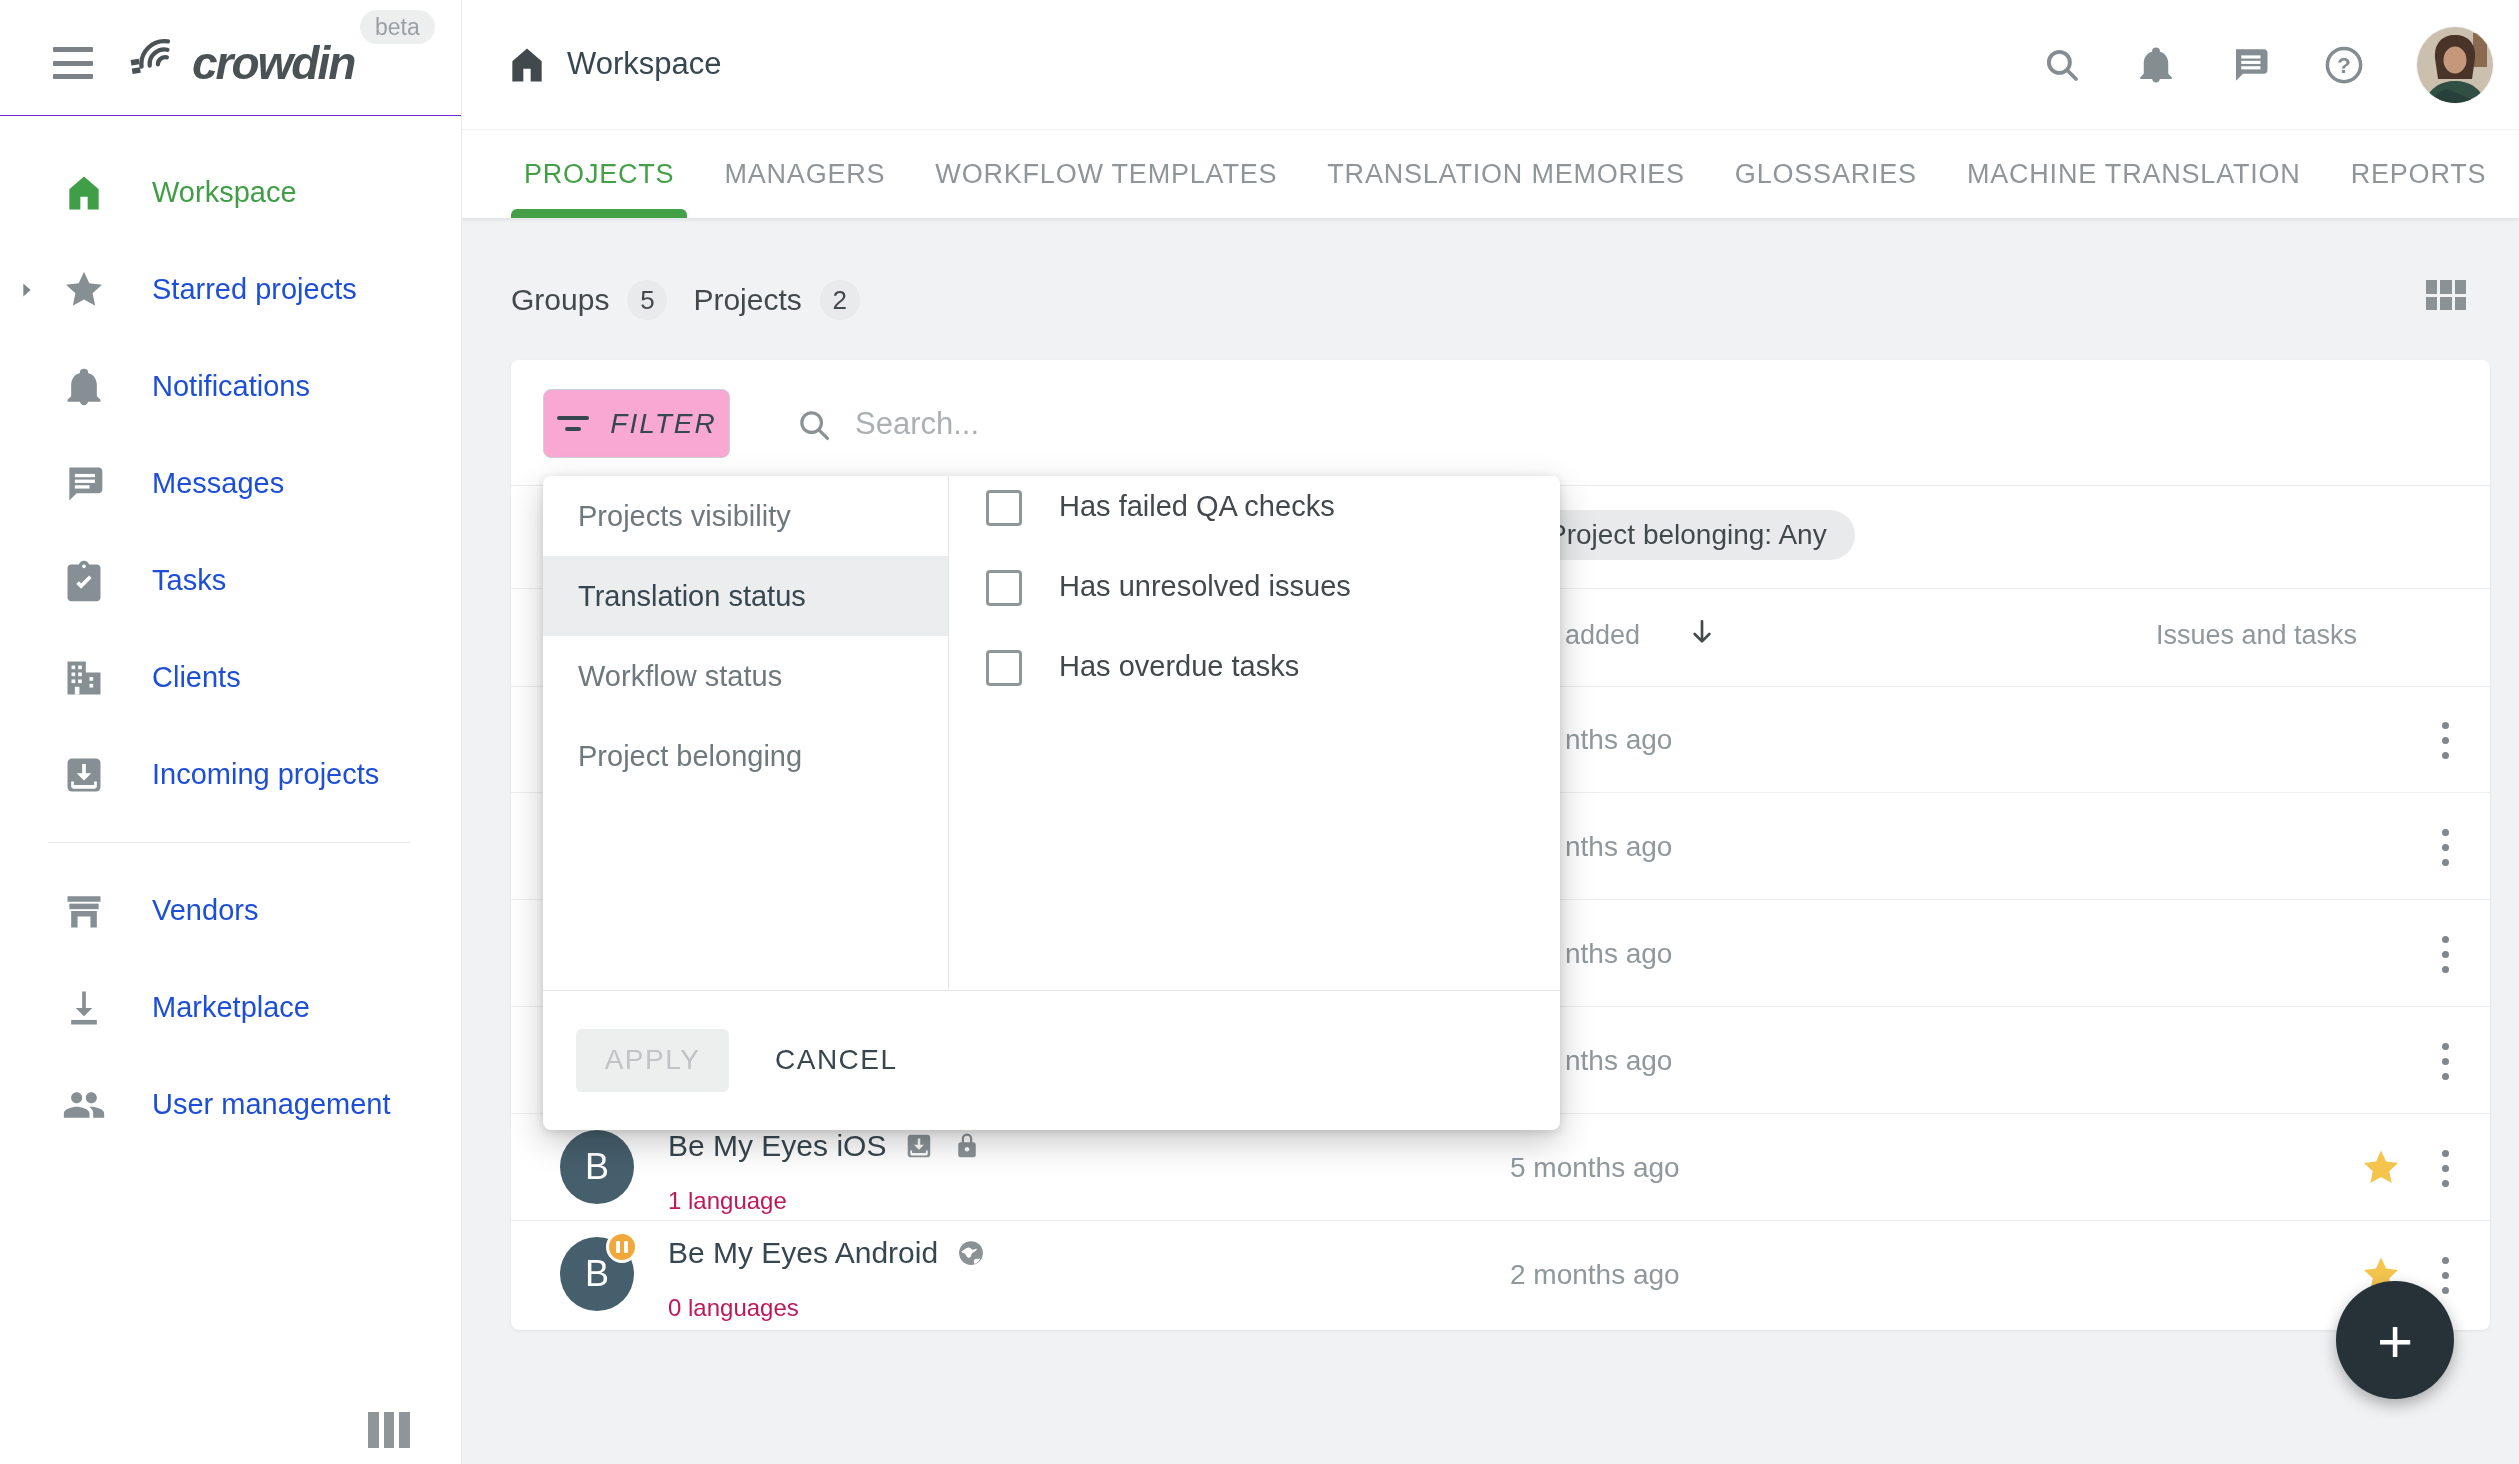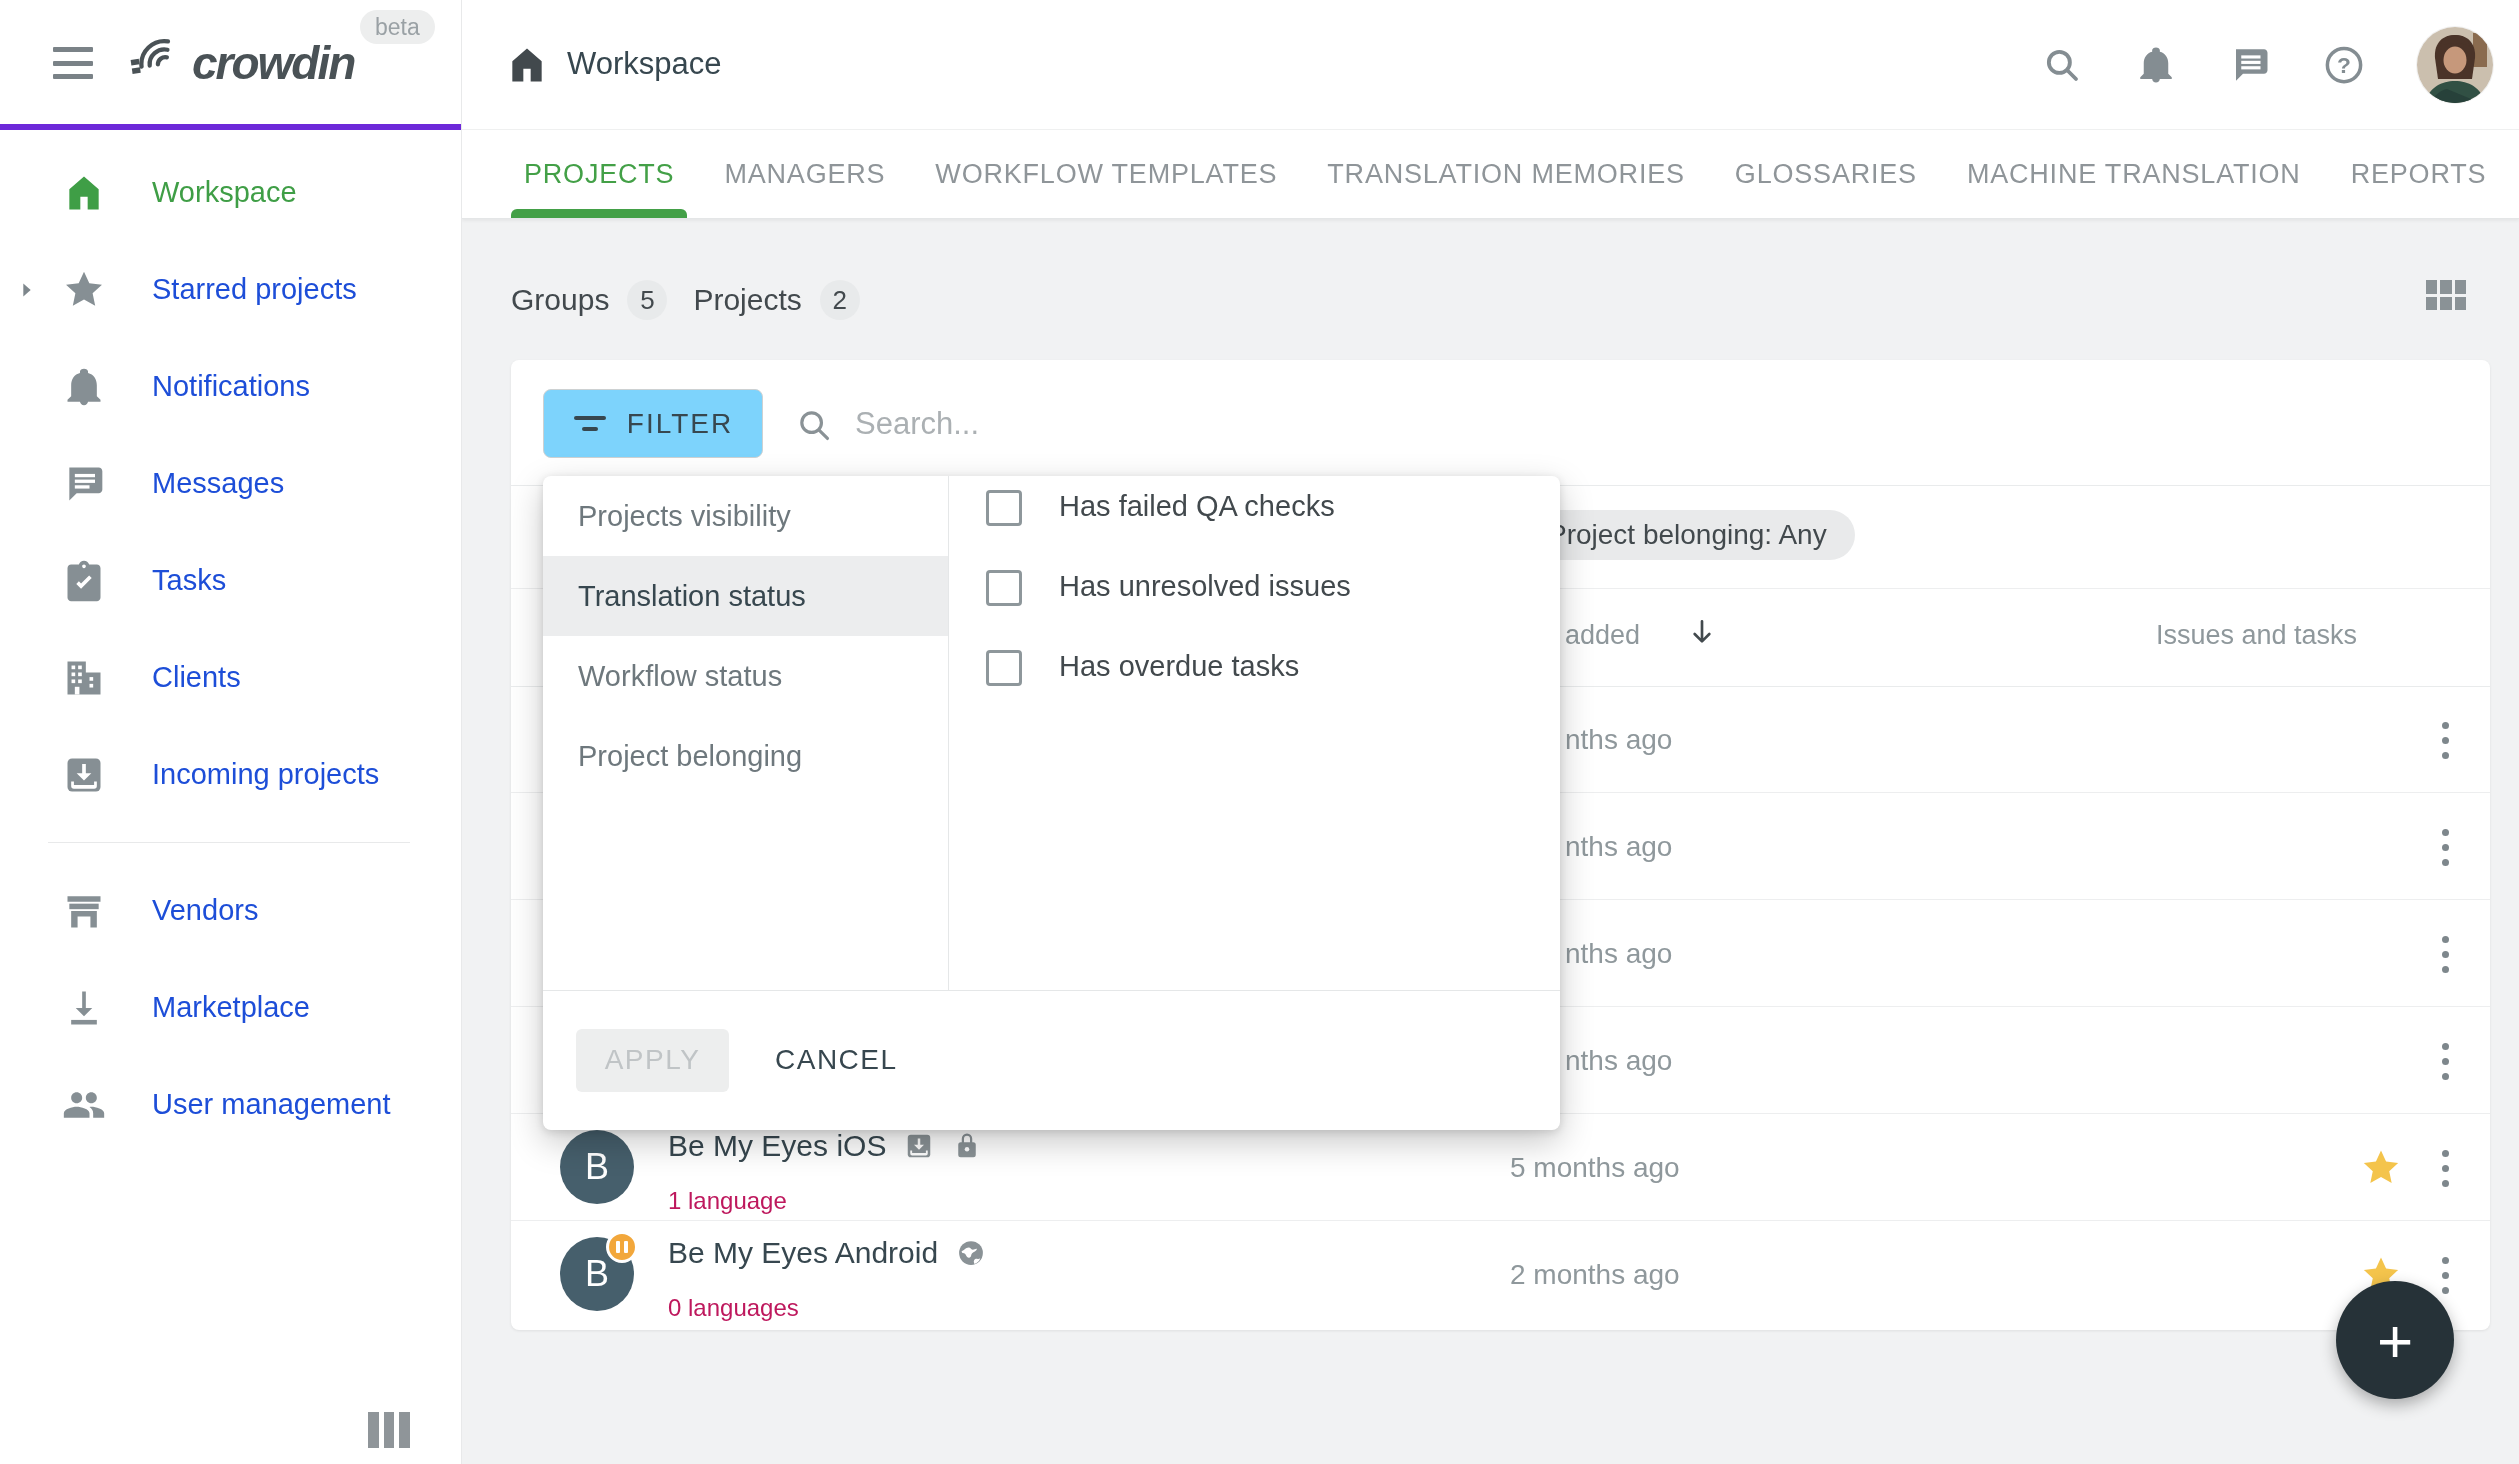--- a/index.html
+++ b/index.html
@@ -2,21 +2,21 @@
 <html><head>
 <meta charset="utf-8">
 <style>
   * { margin:0; padding:0; box-sizing:border-box; }
   html,body { width:2519px; height:1464px; }
   body { font-family:"Liberation Sans", sans-serif; background:#F1F2F3; overflow:hidden; }
   .stage { position:relative; width:2519px; height:1464px; background:#F1F2F3; }
 
   
   .sidebar { position:absolute; left:0; top:0; width:462px; height:1464px; background:#FFFFFF; border-right:1px solid #E8E9EA; z-index:10; }
-  .sidebar-header { position:relative; height:130px; border-bottom:6px solid #6d28d9; }
+  .sidebar-header { position:relative; height:116px; border-bottom:1px solid #6d28d9; }
   .hamburger { position:absolute; left:53px; top:47px; width:40px; height:32px; display:flex; flex-direction:column; justify-content:space-between; cursor:pointer; }
   .hamburger span { display:block; height:5px; background:#7A8287; border-radius:1px; }
   .logo-wrap { position:absolute; left:128px; top:36px; display:flex; align-items:center; }
   .logo-text { font-size:46px; font-weight:bold; font-style:italic; color:#4A5256; letter-spacing:-2px; margin-left:8px; }
   .beta-pill { position:absolute; left:360px; top:10px; height:34px; padding:0 15px; background:#EDEEEE; border-radius:17px; color:#9AA1A5; font-size:23px; line-height:34px; }
   .side-nav { position:absolute; top:131px; left:0; right:1px; padding-top:13px; }
   .nav-item { position:relative; height:97px; display:flex; align-items:center; padding-left:62px; cursor:pointer; }
   .nav-item .nicon { width:44px; height:44px; margin-right:46px; flex:0 0 44px; }
   .nav-item .nlabel { font-size:29px; color:#1d4ed8; }
   .nav-item.active .nlabel { color:#3F9E46; font-weight:500; }
@@ -45,21 +45,21 @@
   .toolbar-group { display:flex; align-items:center; gap:18px; cursor:pointer; }
   .toolbar-label { font-size:30px; color:#42494D; }
   .count-pill { min-width:40px; height:40px; padding:0 12px; background:#E8EAEB; border-radius:20px; display:flex; align-items:center; justify-content:center; font-size:26px; color:#42494D; }
   .toolbar-gap { width:26px; }
   .gridview-icon { position:absolute; right:53px; top:61px; width:40px; height:30px; display:grid; grid-template-columns:1fr 1fr 1fr; grid-template-rows:1fr 1fr; gap:3px; cursor:pointer; }
   .gridview-icon span { background:#8A9296; }
 
   
   .card { position:absolute; left:49px; top:141px; width:1979px; height:970px; background:#FFFFFF; border-radius:8px; box-shadow:0 1px 3px rgba(0,0,0,0.08); }
   .filter-row { position:absolute; left:0; top:0; right:0; height:126px; border-bottom:1px solid #E9EBEC; }
-  .filter-btn { position:absolute; left:32px; top:29px; width:220px; height:69px; background:#7dd3fc; border:1px solid #CDD1D2; border-radius:8px; display:flex; align-items:center; justify-content:center; gap:20px; cursor:pointer; }
+  .filter-btn { position:absolute; left:32px; top:29px; width:187px; height:69px; background:#f9a8d4; border:1px solid #CDD1D2; border-radius:8px; display:flex; align-items:center; justify-content:center; gap:20px; cursor:pointer;font-style:italic; }
   .filter-btn-label { font-size:28px; letter-spacing:2px; color:#37474F; }
   .filter-glyph { width:34px; height:24px; display:flex; flex-direction:column; align-items:center; justify-content:center; gap:7px; }
   .filter-glyph i { display:block; height:4px; background:#37474F; border-radius:2px; }
   .filter-glyph i:nth-child(1){ width:32px; } .filter-glyph i:nth-child(2){ width:16px; }
   .search-glyph { position:absolute; left:284px; top:46px; width:38px; height:38px; }
   .search-input { position:absolute; left:344px; top:38px; width:760px; height:52px; border:none; outline:none; background:transparent; font-size:31px; color:#42494D; font-family:"Liberation Sans", sans-serif; }
   .search-input::placeholder { color:#ABB0B3; }
 
   .chip { position:absolute; left:1009px; top:150px; height:50px; padding:0 28px; background:#E9EAEB; border-radius:25px; display:flex; align-items:center; font-size:28px; color:#42494D; z-index:1; cursor:pointer; }
   .chips-divider { position:absolute; left:0; right:0; top:228px; height:1px; background:#EDEEEF; }

